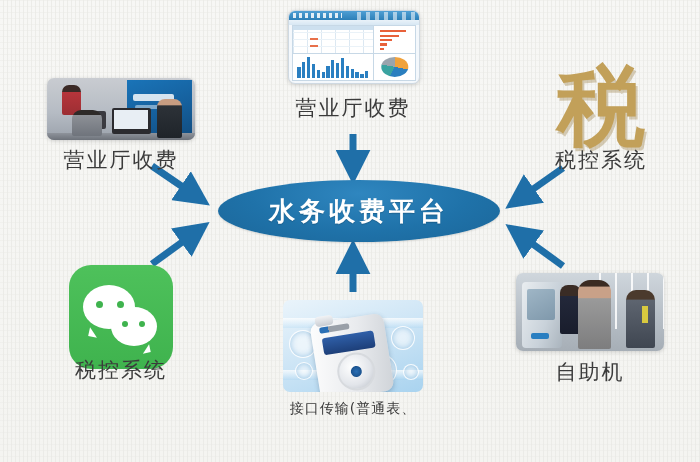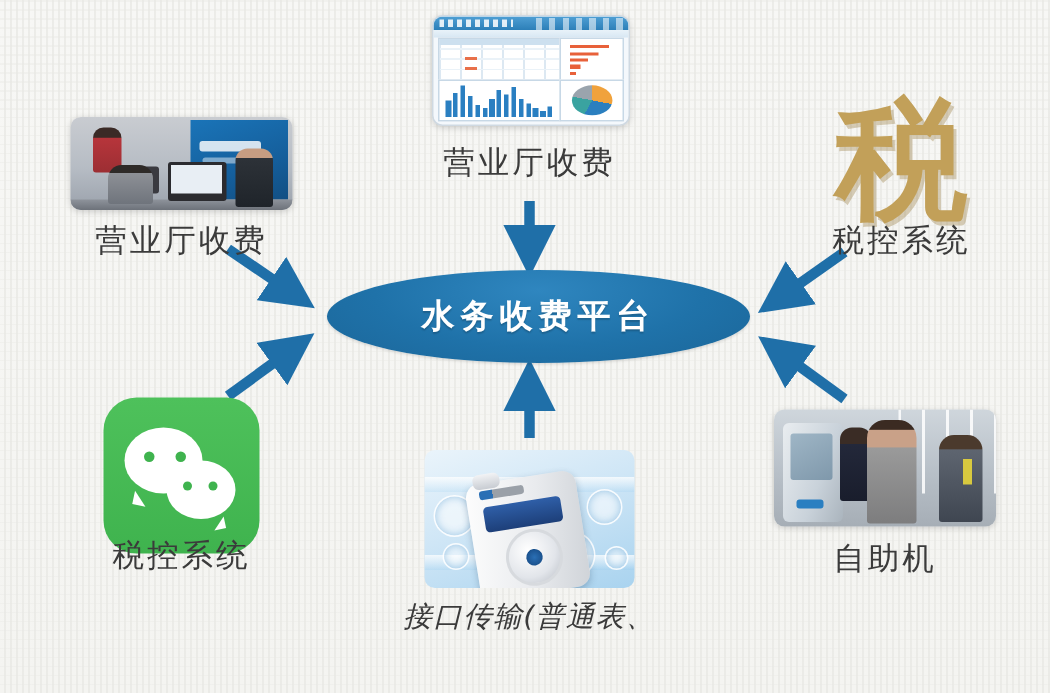--- a/index.html
+++ b/index.html
@@ -19,30 +19,30 @@
   }
   
   .hub{
     position:absolute;left:218px;top:180px;width:282px;height:62px;
     border-radius:50%/50%;
     background:radial-gradient(ellipse at 50% 22%, #2f86bf 0%, #1f72a9 55%, #1b6699 100%);
     box-shadow:0 1px 2px rgba(0,0,0,.12);
     display:flex;align-items:center;justify-content:center;
   }
   .hub-label{
-    color:#ffffff;font-size:22px;font-weight:bold;letter-spacing:4px;
+    color:#ffffff;font-size:26px;font-weight:bold;letter-spacing:4px;
     text-shadow:0 1px 1px rgba(0,0,0,.18);
     white-space:nowrap;
   }
   
   .node-label{
     position:absolute;text-align:center;color:#3b3b3b;
     font-size:21px;letter-spacing:2px;line-height:1.18;white-space:nowrap;
   }
-  .node-label.small{font-size:19px;letter-spacing:1px;font-style:italic;}
+  .node-label.small{font-size:14px;letter-spacing:1px;}
   
   .arrows{position:absolute;left:0;top:0;width:700px;height:462px;}
   
   .media{position:absolute;border-radius:7px;overflow:hidden;background:#dcdcdc;}
   .media.shadow{box-shadow:0 1px 4px rgba(0,0,0,.16);}
   
   .ph-office{background:linear-gradient(180deg,#c9ccd1 0%,#b6bcc4 55%,#9aa1ab 100%);}
   .ph-office .banner{
     position:absolute;right:3px;top:2px;width:44%;height:86%;
     background:linear-gradient(160deg,#1a74b8 0%,#155f9c 60%,#124f83 100%);

